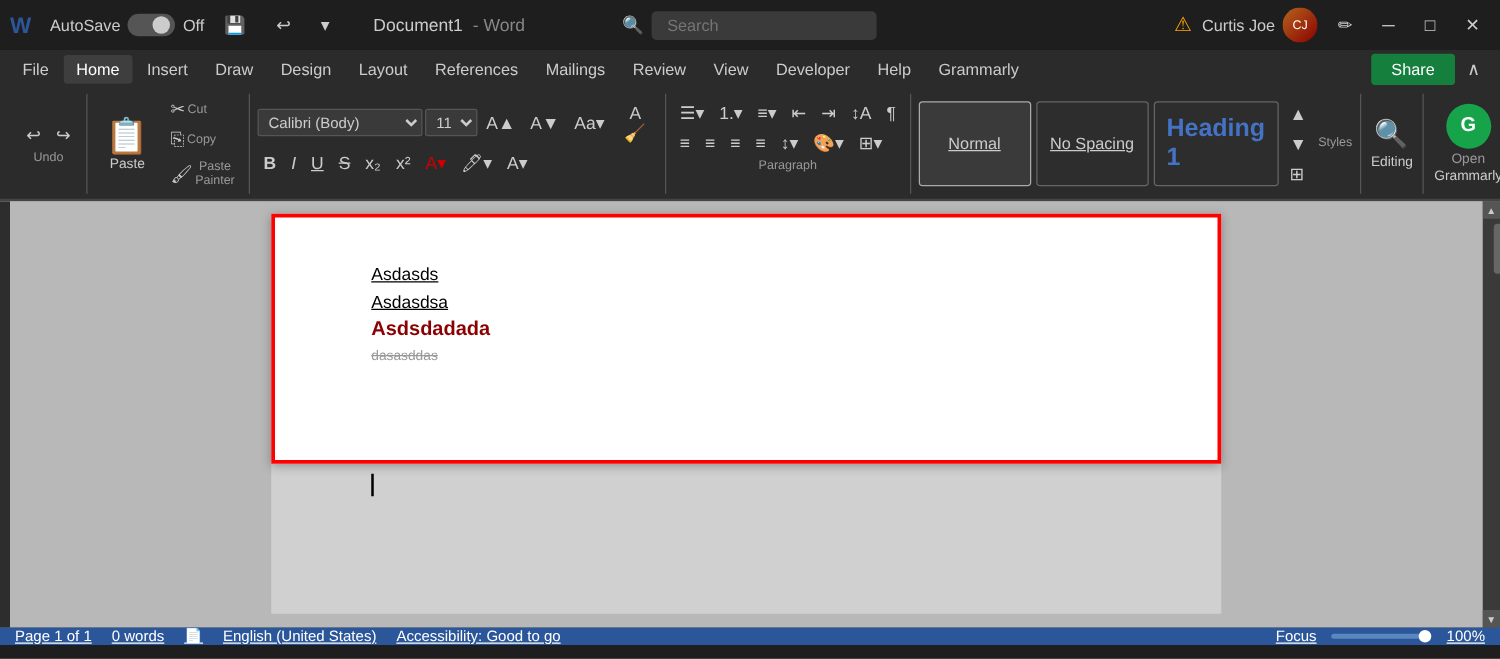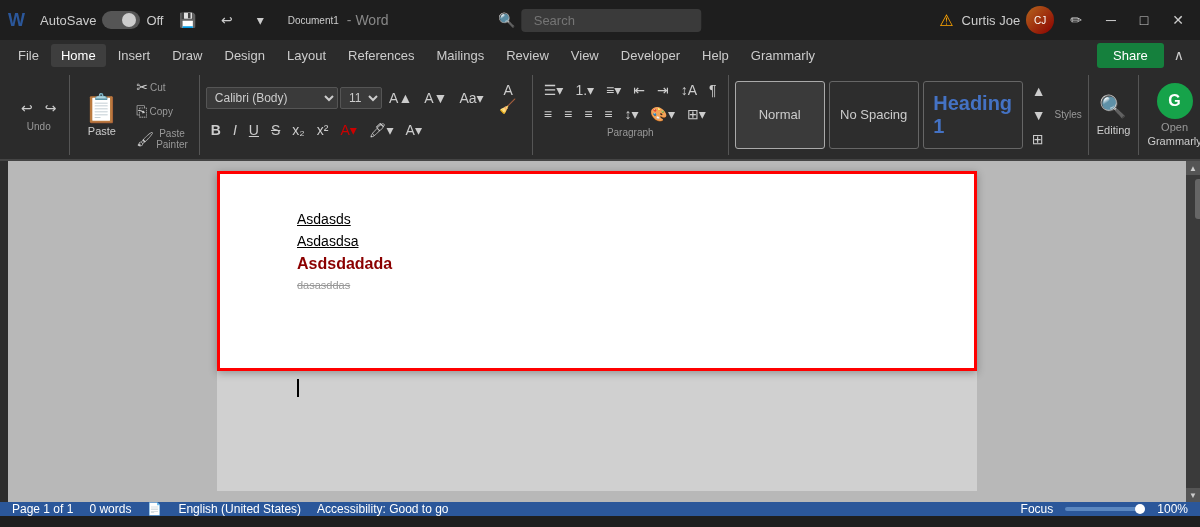--- a/index.html
+++ b/index.html
@@ -63,21 +63,21 @@
     .font-group { display: flex; flex-direction: column; padding: 4px 6px; border-right: 1px solid #555; height: 80px; gap: 2px; }
     .font-row { display: flex; align-items: center; gap: 2px; }
     .font-select { background: #3a3a3a; border: 1px solid #555; color: #ccc; padding: 2px 4px; font-size: 12px; border-radius: 2px; width: 140px; }
     .font-size-select { background: #3a3a3a; border: 1px solid #555; color: #ccc; padding: 2px 4px; font-size: 12px; border-radius: 2px; width: 42px; }
 
     
     .para-group { display: flex; flex-direction: column; padding: 4px 6px; border-right: 1px solid #555; height: 80px; gap: 2px; }
 
     
     .styles-group { display: flex; align-items: center; padding: 4px 6px; border-right: 1px solid #555; height: 80px; gap: 4px; }
-    .style-btn { border: 1px solid #666; background: #2d2d2d; color: #ccc; padding: 4px 10px; border-radius: 3px; cursor: pointer; font-size: 13px; height: 68px; width: 90px; display: flex; align-items: center; justify-content: center; }
+    .style-btn { border: 1px solid #666; background: #2d2d2d; color: #ccc; padding: 4px 10px; border-radius: 3px; cursor: pointer; font-size: 13px; height: 68px; width: 90px; display: flex; align-items: center; justify-content: center; text-decoration: underline; }
     .style-btn.active { background: #3a3a3a; border-color: #aaa; }
     .style-btn-heading { background: #2d2d2d; border: 1px solid #666; padding: 4px 10px; border-radius: 3px; cursor: pointer; height: 68px; width: 100px; display: flex; align-items: center; justify-content: center; }
     .heading-text { color: #4472c4; font-size: 20px; font-weight: bold; }
     .styles-arrow { display: flex; flex-direction: column; gap: 2px; }
 
     
     .editing-group { display: flex; flex-direction: column; align-items: center; justify-content: center; padding: 4px 8px; border-right: 1px solid #555; height: 80px; gap: 4px; }
     .editing-icon { font-size: 22px; }
     .editing-label { font-size: 11px; color: #ccc; }
 
@@ -103,21 +103,21 @@
     .page-bottom { width: 760px; min-height: 120px; background: #d0d0d0; margin-top: 0; }
     .cursor-line { width: 2px; height: 18px; background: #000; display: inline-block; animation: blink 1s infinite; }
     @keyframes blink { 0%,100%{opacity:1} 50%{opacity:0} }
 
     .scroll-right { width: 14px; background: #3a3a3a; display: flex; flex-direction: column; align-items: center; }
     .scroll-up-btn { background: #555; border: none; color: #ccc; width: 14px; height: 14px; font-size: 8px; cursor: pointer; display: flex; align-items: center; justify-content: center; }
     .scroll-track { flex: 1; background: #3a3a3a; position: relative; }
     .scroll-thumb { background: #666; width: 10px; margin: 0 2px; height: 40px; border-radius: 3px; position: absolute; top: 4px; }
 
     
-    .status-bar { background: #2b579a; height: 14px; display: flex; align-items: center; padding: 0 12px; gap: 16px; font-size: 12px; color: #fff; }
+    .status-bar { background: #2b579a; height: 14px; display: flex; align-items: center; padding: 0 12px; gap: 16px; font-size: 12px; color: #fff; text-decoration: underline; }
     .status-item { display: flex; align-items: center; gap: 4px; }
     .status-right { margin-left: auto; display: flex; align-items: center; gap: 12px; }
     .zoom-slider { width: 80px; height: 4px; background: #5b87c0; border-radius: 2px; position: relative; cursor: pointer; }
     .zoom-thumb { width: 10px; height: 10px; background: #fff; border-radius: 50%; position: absolute; top: -3px; right: 0; }
   </style>
 </head>
 <body>
 
 <div class="title-bar">
   <div class="title-bar-left">
@@ -125,21 +125,21 @@
     <div class="autosave-area">
       <span>AutoSave</span>
       <div class="toggle-switch">
         <div class="toggle-knob"></div>
       </div>
       <span>Off</span>
     </div>
     <button class="tb-icon-btn">💾</button>
     <button class="tb-icon-btn">↩</button>
     <button class="tb-icon-btn">▾</button>
-    <span style="color:#ccc;font-size:10px;margin-left:8px;">Document1</span>
+    <span style="color:#ccc;font-size:14px;margin-left:19px;">Document1</span>
     <span style="color:#888;font-size:14px;">- Word</span>
   </div>
 
   <div class="title-bar-center">
     <span>🔍</span>
     <input type="text" class="search-box" placeholder="Search" style="">
   </div>
 
   <div class="title-bar-right">
     <span class="warning-icon">⚠</span>

